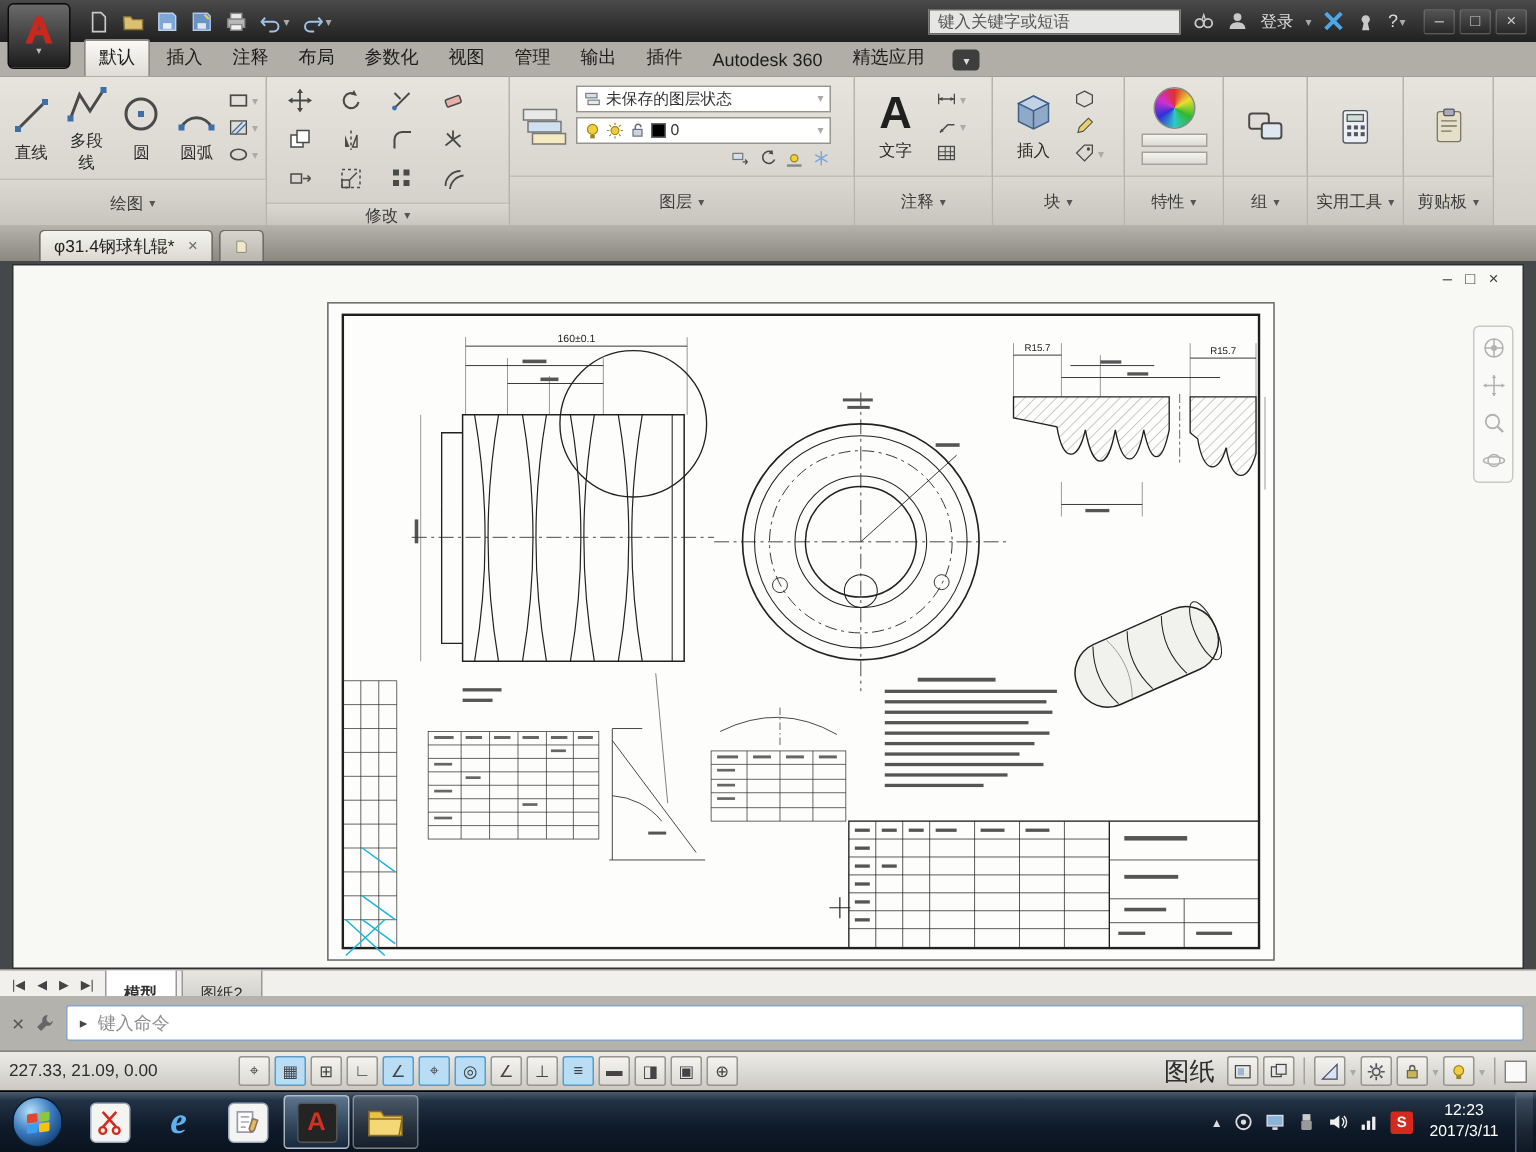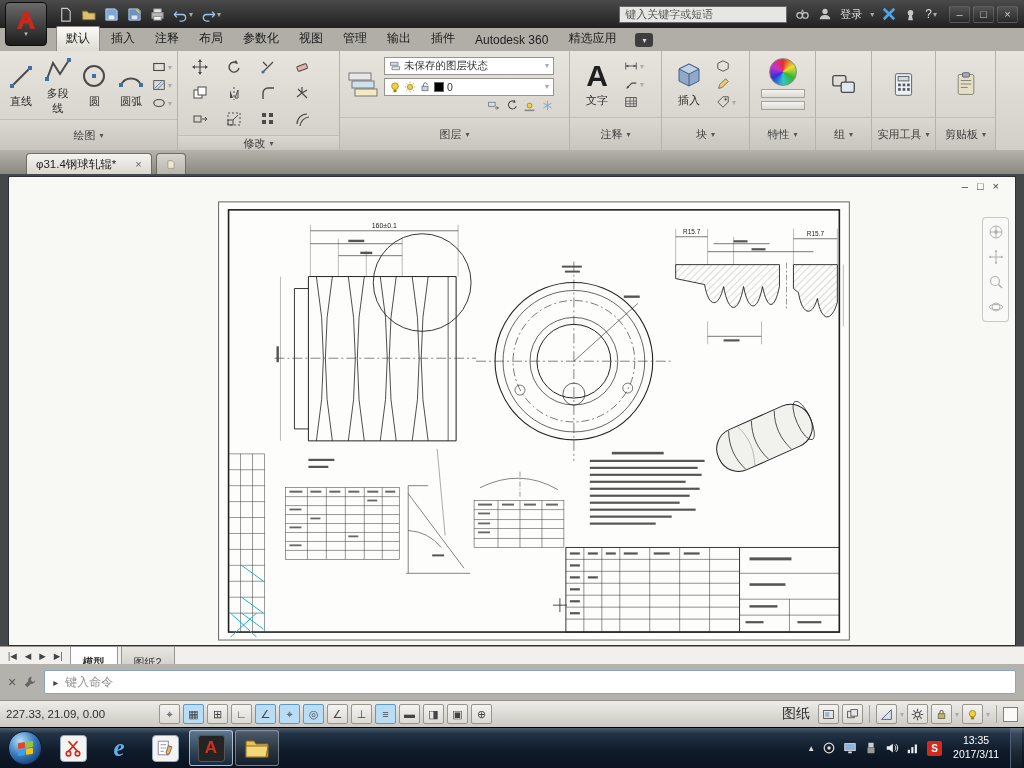--- a/index.html
+++ b/index.html
@@ -61,21 +61,21 @@
   .swatch { width:10px; height:10px; background:#000; border:1px solid #666; }
   .bigA { font-size:30px; font-weight:bold; color:#1f1f1f; line-height:30px; }
   .wheel { width:28px; height:28px; border-radius:50%; border:1px solid #888;
     background:conic-gradient(#e03030,#e8e030,#30b830,#30c8c8,#3030d8,#d030d0,#e03030); }
   .pdrop { width:44px; height:9px; background:linear-gradient(#f4f3f0,#dcdad4); border:1px solid #a5a29b; }
 
   
   .filetabbar { position:absolute; top:150px; left:0; right:0; height:24px;
     background:linear-gradient(#b6b3ac,#8b8880); display:flex; align-items:flex-end; padding-left:26px; gap:4px; }
   .filetab { background:linear-gradient(#f5f3ef,#dbd8d1); border:1px solid #6f6c64; border-bottom:none;
-    border-radius:4px 4px 0 0; padding:3px 9px; font-size:11.5px; color:#222; display:flex; gap:19px; align-items:center; height:21px; }
+    border-radius:4px 4px 0 0; padding:3px 9px; font-size:11.5px; color:#222; display:flex; gap:9px; align-items:center; height:21px; }
   .ftclose { color:#666; font-size:11px; }
   .filetab.stub { width:30px; justify-content:center; background:linear-gradient(#d8d5ce,#b9b6af); }
   .filetab.stub svg { width:13px; height:13px; }
 
   
   .canvas { position:absolute; top:174px; left:0; right:0; height:472px; background:#45484a; }
   .canvas-inner { position:absolute; left:8px; right:8px; top:2px; bottom:0; background:#f8f8f5; border:1px solid #2e3133; }
   .cad { position:absolute; left:0; top:0; width:100%; height:100%; }
   .wincontrols { position:absolute; top:3px; right:16px; display:flex; gap:9px; color:#3a3a3a; font-size:11px; }
   .navbar { position:absolute; top:40px; right:6px; width:27px; padding:6px 0; display:flex; flex-direction:column; gap:9px;
@@ -103,21 +103,21 @@
   .statusbar { position:absolute; top:700px; left:0; right:0; height:27px; display:flex; align-items:center; gap:3px;
     background:linear-gradient(#edecd8e,#ccc9c3); background:linear-gradient(#edece8,#ccc9c3);
     border-top:1px solid #96938d; padding:0 6px; font-size:11px; color:#2e2e2e; }
   .coords { width:150px; font-size:11.5px; }
   .stbtn { width:21px; height:20px; border:1px solid #98958e; border-radius:2px; color:#444; font-size:11px;
     background:linear-gradient(#f4f3f0,#dcdad4); display:flex; align-items:center; justify-content:center; }
   .stbtn.on { background:#b9ddf5; border-color:#5d9bc6; }
   .stbtn svg { width:13px; height:13px; }
   .stsep { width:1px; height:18px; background:#a5a29b; margin:0 3px; }
   .spacer { flex:1; }
-  .spacelabel { padding:0 5px; font-size:14px; }
+  .spacelabel { padding:0 5px; font-size:17px; }
   .cleanbtn { width:15px; height:15px; background:#fafaf8; border:1px solid #808080; }
 
   
   .taskbar { position:absolute; top:727px; left:0; right:0; height:41px; display:flex; align-items:center;
     background:linear-gradient(#4d5d6f 0%,#223245 14%,#0f1b29 58%,#0a1320 100%); border-top:1px solid #000; padding:0 2px; }
   .orb { width:34px; height:34px; border-radius:50%; margin:0 8px 0 6px; position:relative;
     background:radial-gradient(circle at 35% 28%, #b8e0f8, #3c7cc0 45%, #123a6b 85%); border:1px solid #081d33;
     display:flex; align-items:center; justify-content:center; }
   .flag { display:grid; grid-template-columns:7px 7px; gap:1px; transform:skewY(-8deg); }
   .flag i { height:6px; border-radius:1px; display:block; }
@@ -987,18 +987,18 @@
         <path d="M2 6h3l4-3v10l-4-3H2z" fill="#eee"></path>
         <path d="M11 5a4 4 0 0 1 0 6M12.5 3.5a6 6 0 0 1 0 9" fill="none" stroke="#eee" stroke-width="1.1"></path>
       </svg>
     <svg viewBox="0 0 16 16">
         <rect x="2" y="10" width="2.5" height="4" fill="#eee"></rect>
         <rect x="6" y="7" width="2.5" height="7" fill="#eee"></rect>
         <rect x="10" y="4" width="2.5" height="10" fill="#eee"></rect>
       </svg>
     <span class="sogou">S</span>
     <div class="clock">
-      <div>13:35</div>
+      <div>12:23</div>
       <div>2017/3/11</div>
     </div>
     <div class="showdesk"></div>
   </div>
 </div>
 
 </body></html>

